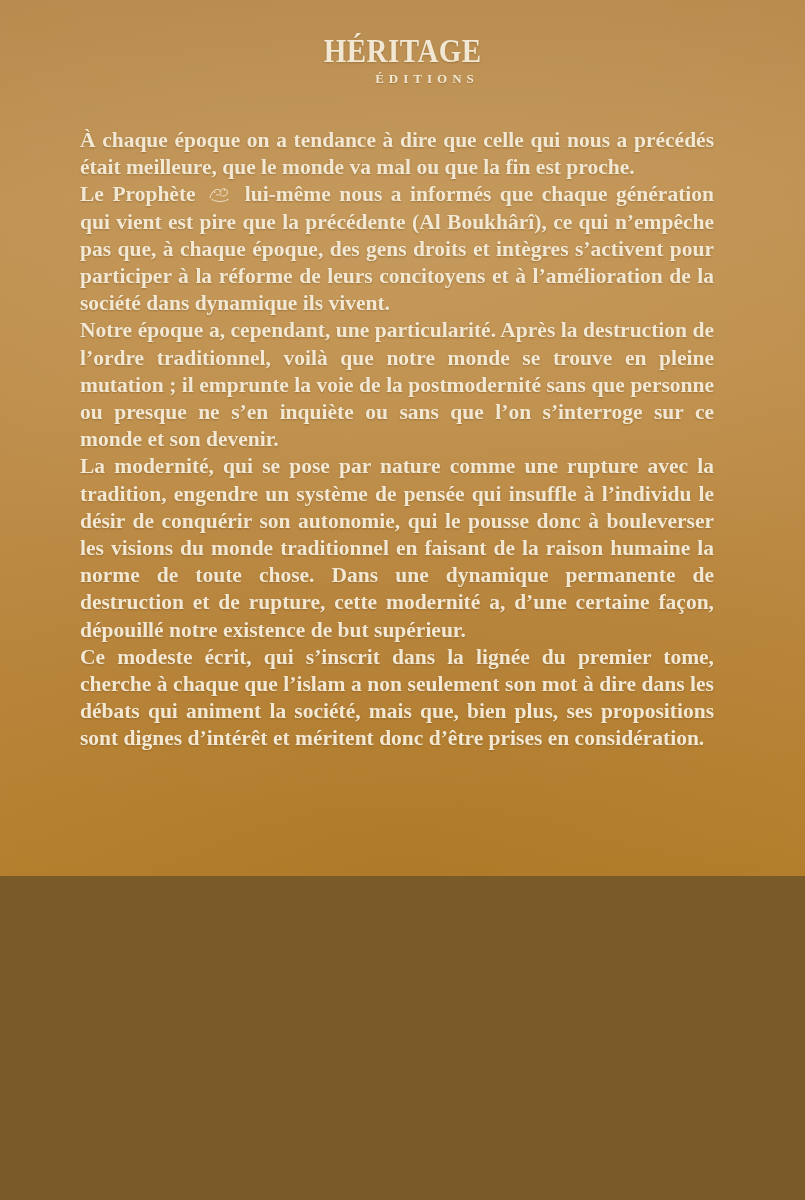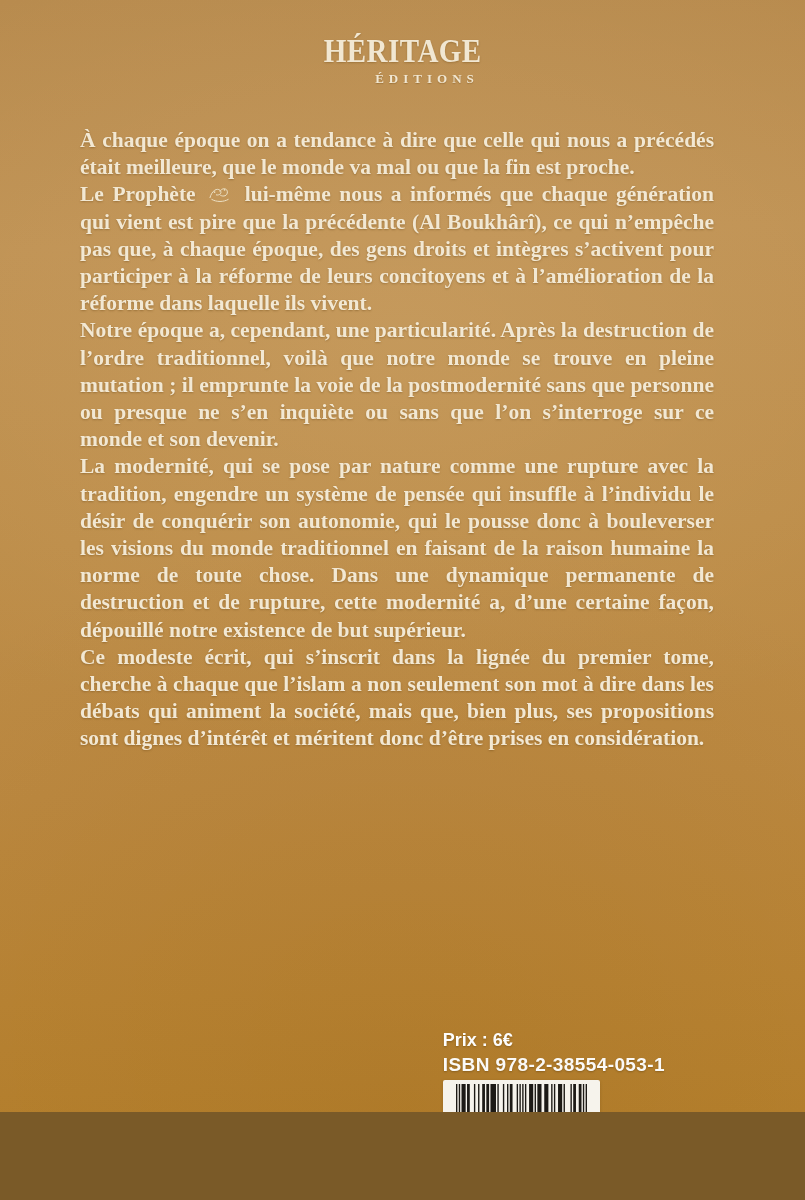--- a/index.html
+++ b/index.html
@@ -4,21 +4,21 @@
 <style>
   html, body {
     margin: 0;
     padding: 0;
     background: #7a5a28;
     font-family: "Liberation Serif", serif;
   }
   .cover {
     position: relative;
     width: 805px;
-    height: 1112px;
+    height: 876px;
     overflow: hidden;
     background:
       radial-gradient(ellipse 120% 55% at 50% 30%, rgba(255,235,200,0.10), rgba(0,0,0,0) 70%),
       radial-gradient(ellipse 140% 90% at 50% 100%, rgba(120,70,0,0.12), rgba(0,0,0,0) 60%),
       linear-gradient(178deg, #b88b4e 0%, #bf9152 22%, #bd8d49 48%, #bb8840 70%, #b98434 88%, #b6812e 100%);
   }
   
   .logo {
     position: absolute;
     top: 33px;
@@ -133,21 +133,21 @@
   <div class="blurb">
     <p>À chaque époque on a tendance à dire que celle qui nous a précédés était meilleure, que le monde va mal ou que la fin est proche.</p>
     <p><span>Le Prophète</span> <span class="honorific"><svg viewBox="0 0 28 22" width="28" height="20" aria-hidden="true">
             <g fill="none" stroke="#ece0c4" stroke-width="1.1" stroke-linecap="round">
               <path d="M3 15 C5 7 11 4 14 7 C17 10 13 13 10 12"></path>
               <path d="M14 8 C17 3 23 5 22 10 C21 14 16 14 14 12"></path>
               <path d="M5 17 C10 20 18 20 23 17"></path>
               <circle cx="8" cy="9" r="0.9" fill="#ece0c4" stroke="none"></circle>
               <circle cx="19" cy="6.5" r="0.9" fill="#ece0c4" stroke="none"></circle>
             </g>
-          </svg></span> <span>lui-même nous a informés que chaque génération qui vient est pire que la précédente (Al Boukhârî), ce qui n’empêche pas que, à chaque époque, des gens droits et intègres s’activent pour participer à la réforme de leurs concitoyens et à l’amélioration de la réforme dans laquelle ils vivent.</span></p>
+          </svg></span> <span>lui-même nous a informés que chaque génération qui vient est pire que la précédente (Al Boukhârî), ce qui n’empêche pas que, à chaque époque, des gens droits et intègres s’activent pour participer à la réforme de leurs concitoyens et à l’amélioration de la société dans dynamique ils vivent.</span></p>
     <p>Notre époque a, cependant, une particularité. Après la destruction de l’ordre traditionnel, voilà que notre monde se trouve en pleine mutation ; il emprunte la voie de la postmodernité sans que personne ou presque ne s’en inquiète ou sans que l’on s’interroge sur ce monde et son devenir.</p>
     <p>La modernité, qui se pose par nature comme une rupture avec la tradition, engendre un système de pensée qui insuffle à l’individu le désir de conquérir son autonomie, qui le pousse donc à bouleverser les visions du monde traditionnel en faisant de la raison humaine la norme de toute chose. Dans une dynamique permanente de destruction et de rupture, cette modernité a, d’une certaine façon, dépouillé notre existence de but supérieur.</p>
     <p>Ce modeste écrit, qui s’inscrit dans la lignée du premier tome, cherche à chaque que l’islam a non seulement son mot à dire dans les débats qui animent la société, mais que, bien plus, ses propositions sont dignes d’intérêt et méritent donc d’être prises en considération.</p>
   </div>
 
   <div class="footer">
     <div class="price">Prix : 6€</div>
     <div class="isbn">ISBN 978-2-38554-053-1</div>
     <div class="barcode-label">
       <div class="barcode-bars">

